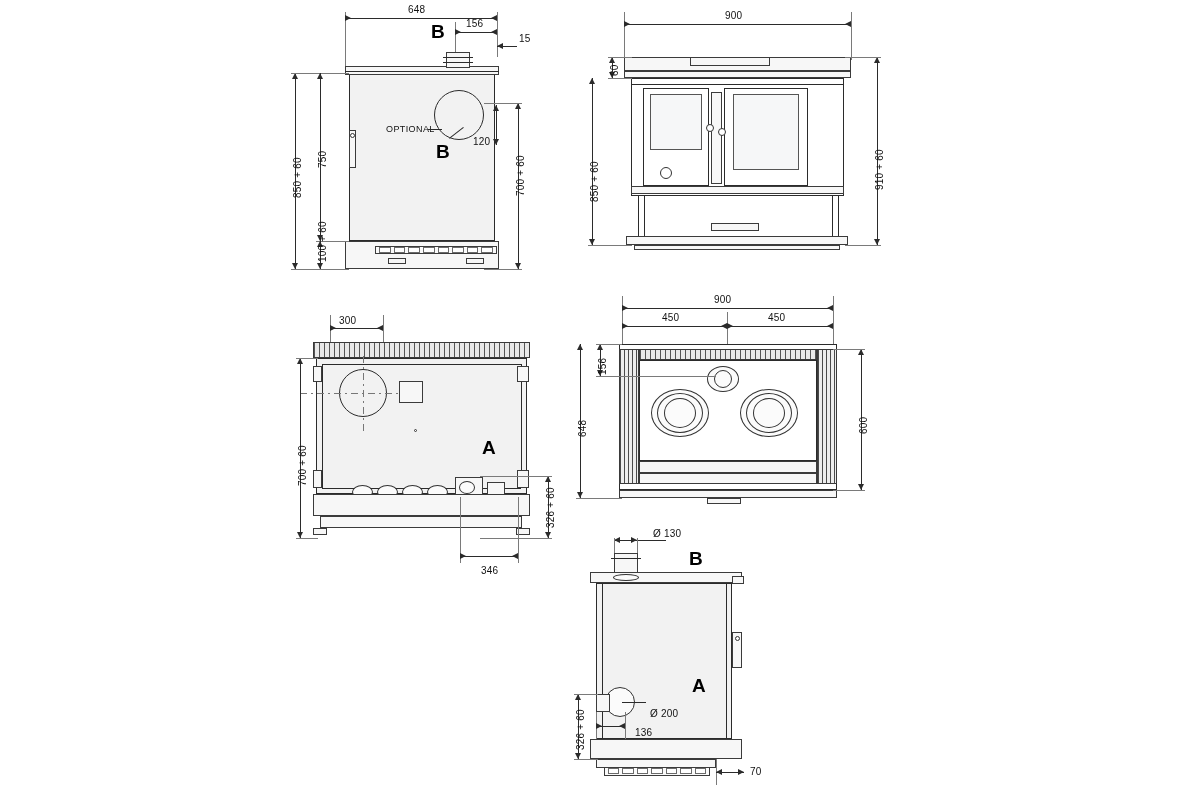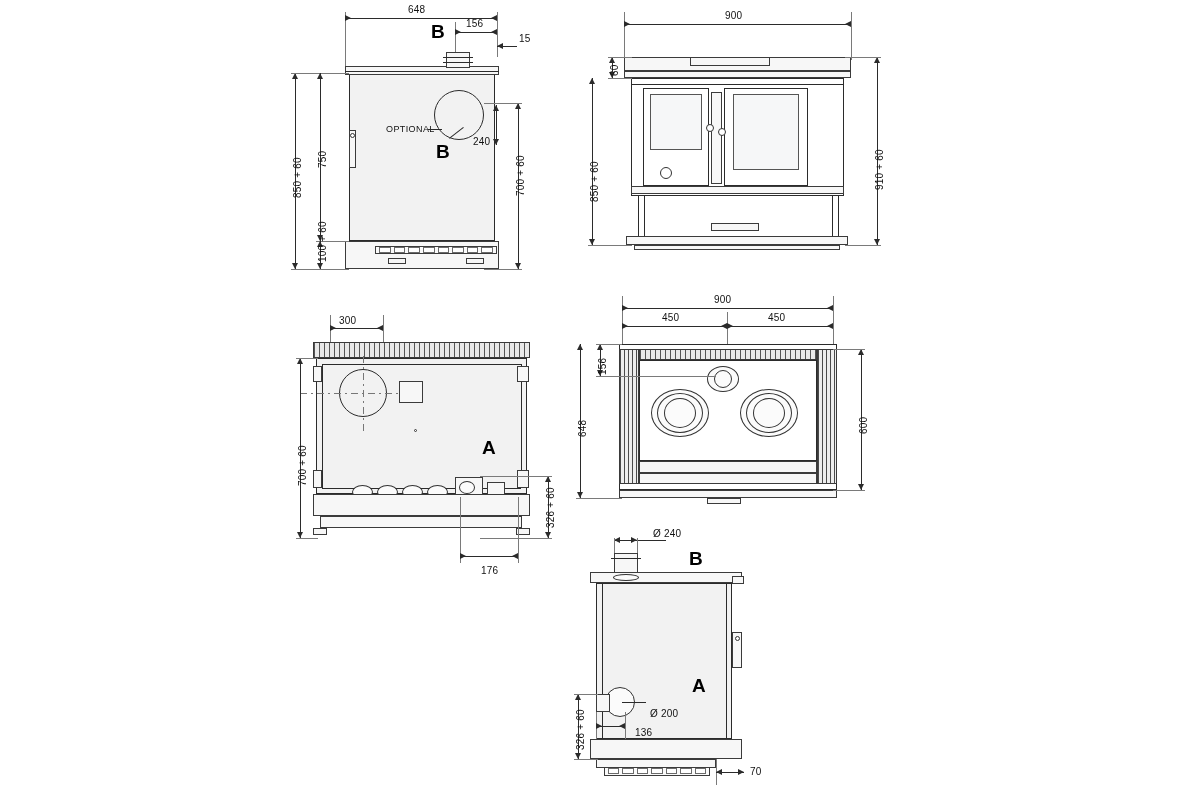--- a/index.html
+++ b/index.html
@@ -236,21 +236,21 @@
     <div class="ln v" style="left:518px; top:103px; height:166px;"></div>
     <div class="arw u" style="left:515px; top:103px;"></div>
     <div class="arw d" style="left:515px; top:263px;"></div>
     <div class="ext h" style="left:484px; top:103px; width:38px;"></div>
     <div class="ext h" style="left:484px; top:269px; width:38px;"></div>
     <div class="dim-txt vert" style="left:515px; top:196px;">700 + 60</div>
 
     <div class="ln v" style="left:496px; top:105px; height:40px;"></div>
     <div class="arw u" style="left:493px; top:105px;"></div>
     <div class="arw d" style="left:493px; top:139px;"></div>
-    <div class="dim-txt" style="left:473px; top:136px;">240</div>
+    <div class="dim-txt" style="left:473px; top:136px;">120</div>
   </div>
 
   <div class="view">
 
     <div class="ext v" style="left:624px; top:12px; height:48px;"></div>
     <div class="ext v" style="left:851px; top:12px; height:48px;"></div>
     <div class="ln h" style="left:624px; top:24px; width:227px;"></div>
     <div class="arw r" style="left:624px; top:21px;"></div>
     <div class="arw l" style="left:845px; top:21px;"></div>
     <div class="dim-txt" style="left:725px; top:10px;">900</div>
@@ -361,21 +361,21 @@
     <div class="arw d" style="left:545px; top:532px;"></div>
     <div class="ext h" style="left:480px; top:476px; width:72px;"></div>
     <div class="ext h" style="left:480px; top:538px; width:72px;"></div>
     <div class="dim-txt vert" style="left:545px; top:528px;">326 + 60</div>
 
     <div class="ext v" style="left:460px; top:497px; height:66px;"></div>
     <div class="ext v" style="left:518px; top:497px; height:66px;"></div>
     <div class="ln h" style="left:460px; top:556px; width:58px;"></div>
     <div class="arw r" style="left:460px; top:553px;"></div>
     <div class="arw l" style="left:512px; top:553px;"></div>
-    <div class="dim-txt" style="left:481px; top:565px;">176</div>
+    <div class="dim-txt" style="left:481px; top:565px;">346</div>
   </div>
 
   <div class="view">
 
     <div class="ext v" style="left:622px; top:296px; height:52px;"></div>
     <div class="ext v" style="left:833px; top:296px; height:52px;"></div>
     <div class="ln h" style="left:622px; top:308px; width:211px;"></div>
     <div class="arw r" style="left:622px; top:305px;"></div>
     <div class="arw l" style="left:827px; top:305px;"></div>
     <div class="dim-txt" style="left:714px; top:294px;">900</div>
@@ -435,21 +435,21 @@
     <div class="dim-txt vert" style="left:858px; top:434px;">600</div>
   </div>
 
   <div class="view">
 
     <div class="ln h" style="left:614px; top:540px; width:52px;"></div>
     <div class="arw l" style="left:614px; top:537px;"></div>
     <div class="arw r" style="left:631px; top:537px;"></div>
     <div class="ext v" style="left:614px; top:538px; height:16px;"></div>
     <div class="ext v" style="left:637px; top:538px; height:16px;"></div>
-    <div class="dim-txt" style="left:653px; top:528px;">Ø 240</div>
+    <div class="dim-txt" style="left:653px; top:528px;">Ø 130</div>
 
     <div class="bar" style="left:614px; top:553px; width:24px; height:22px;"></div>
     <div class="ln h" style="left:611px; top:558px; width:30px;"></div>
 
     <div class="lbl-big" style="left:689px; top:549px;">B</div>
 
     <div class="bar" style="left:590px; top:572px; width:152px; height:11px;"></div>
     <div class="ring" style="left:613px; top:574px; width:26px; height:7px;"></div>
 
     <div class="body" style="left:596px; top:583px; width:136px; height:156px;"></div>

